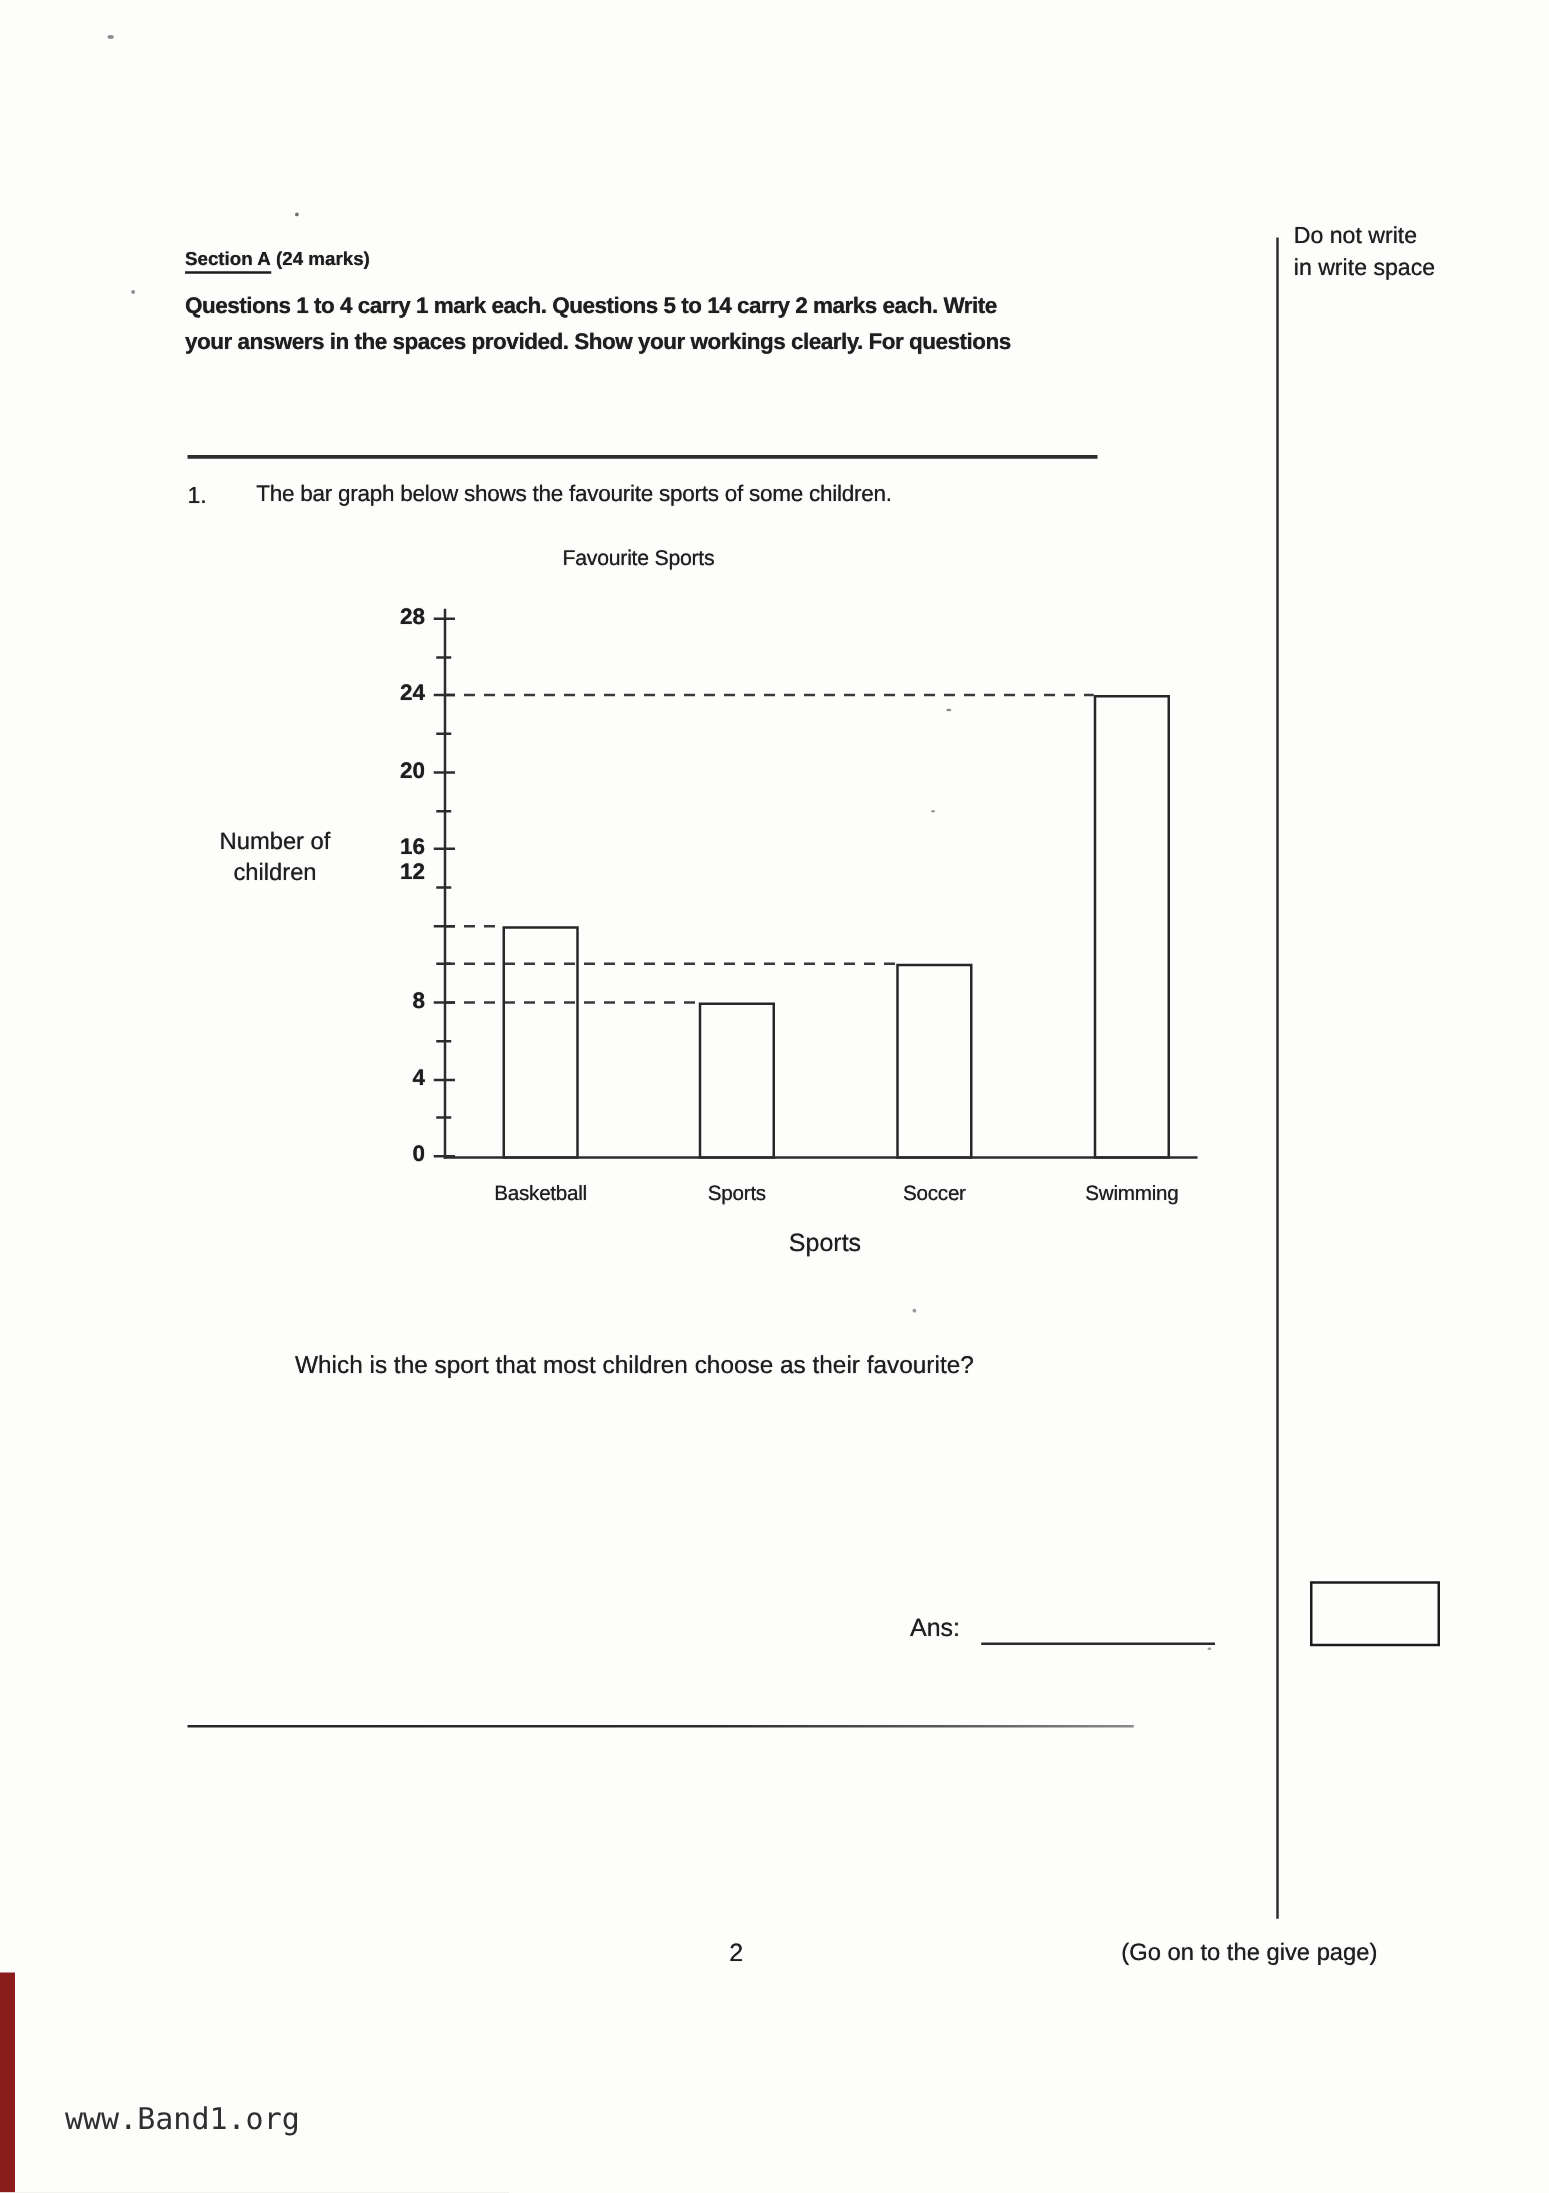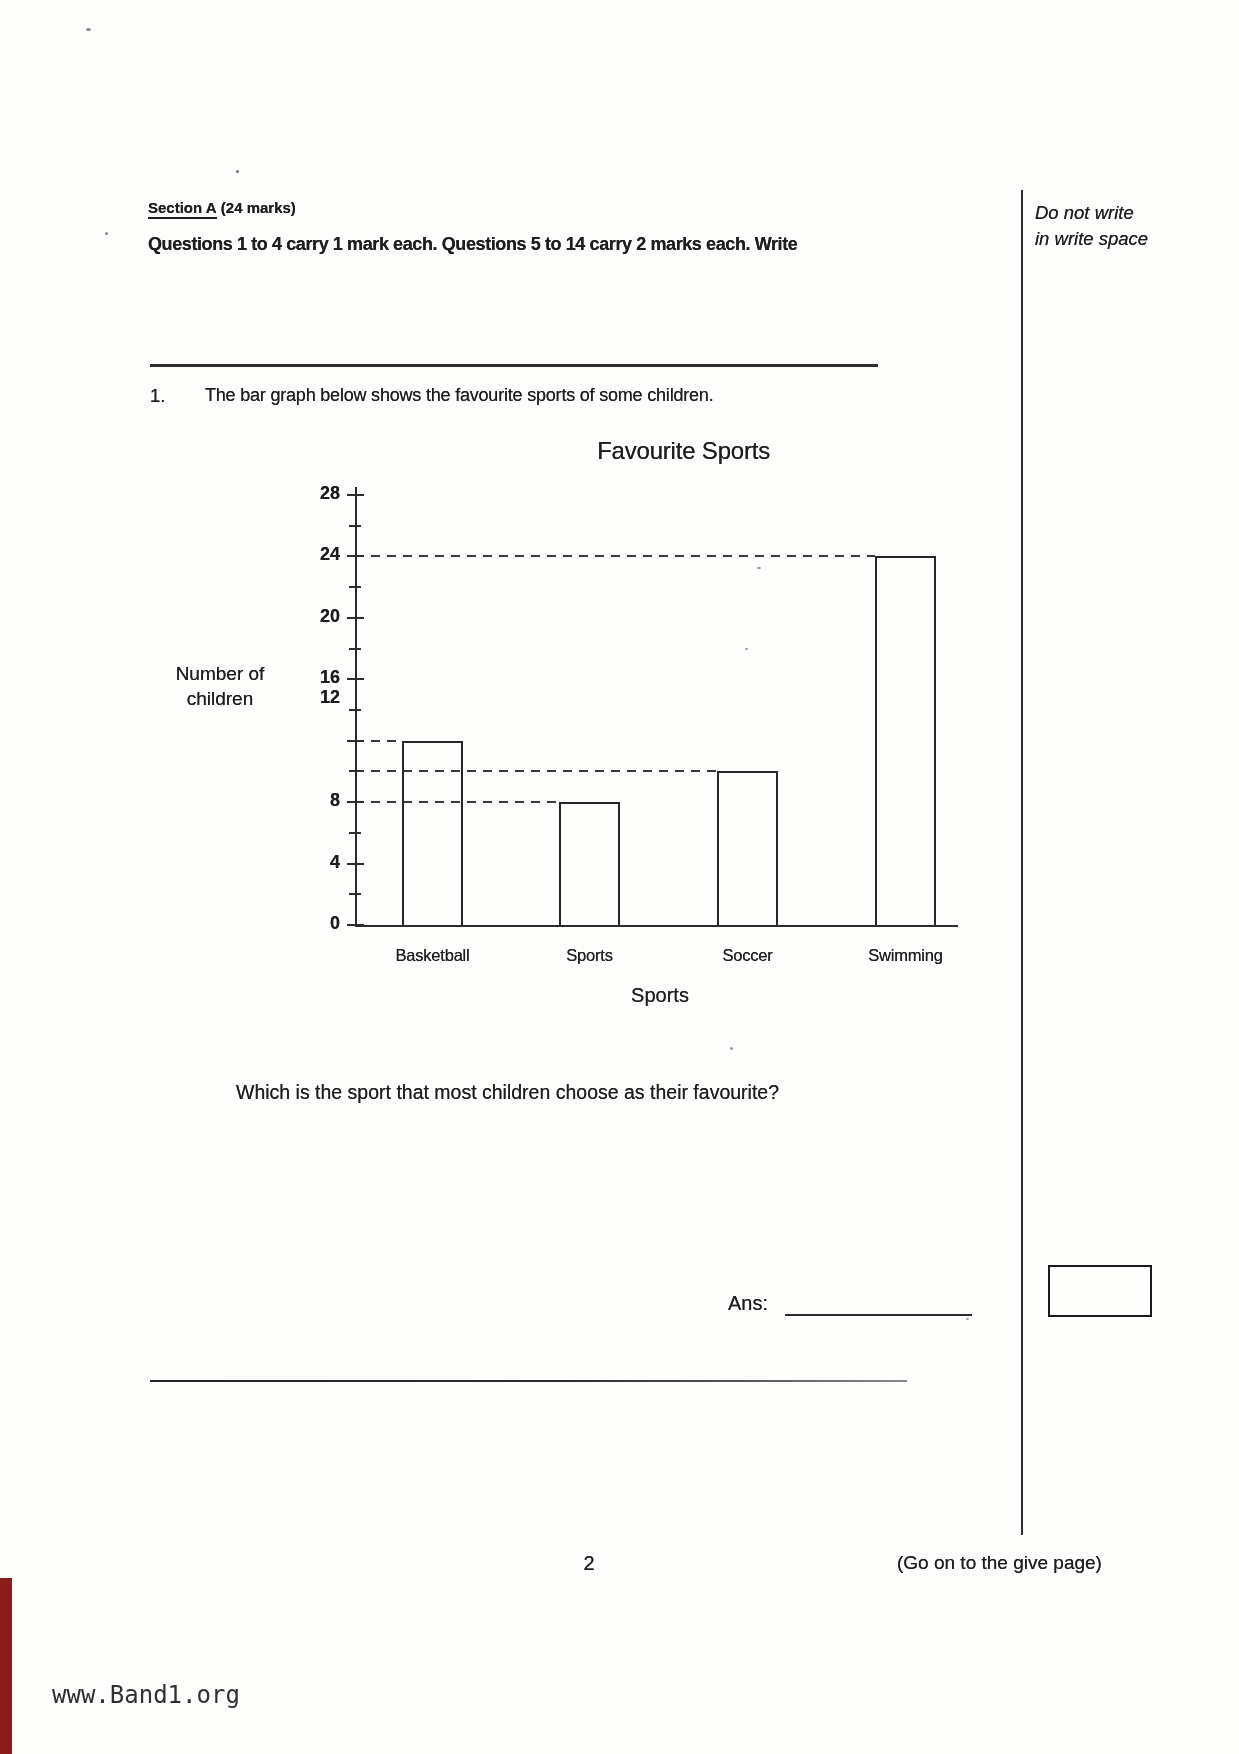--- a/index.html
+++ b/index.html
@@ -12,29 +12,29 @@
   
   #section-heading{left:148px;top:199px;font-size:15px;font-weight:bold;}
   #section-heading .u{display:inline-block;border-bottom:2.5px solid #1e1e1e;padding-bottom:1px;}
   #instructions{left:148px;top:230px;font-size:18px;font-weight:bold;line-height:28.5px;letter-spacing:-0.4px;}
   .sep{position:absolute;height:3px;background:#2e2e2e;}
   #sep1{left:150px;top:364px;width:728px;}
   #sep2{left:150px;top:1380px;width:757px;height:2px;
         background:linear-gradient(90deg,#262626 0%,#2c2c2c 55%,#5a5a5a 80%,#8a8a8a 100%);}
   #q-number{left:150px;top:385px;font-size:18.5px;}
   #q-text{left:205px;top:385px;font-size:18px;letter-spacing:-0.2px;}
-  #chart-title{left:450px;top:437px;width:320px;text-align:right;font-size:24px;letter-spacing:-0.2px;}
+  #chart-title{left:450px;top:437px;width:320px;text-align:left;font-size:17px;letter-spacing:-0.2px;}
   #y-axis-label{left:156px;top:661px;width:128px;text-align:center;font-size:19px;line-height:25px;}
   #x-axis-label{left:600px;top:984px;width:120px;text-align:center;font-size:20px;}
   #sub-question{left:236px;top:1081px;font-size:19.5px;}
   #ans-label{left:728px;top:1292px;font-size:20px;}
   #ans-line{left:785px;top:1314px;width:187px;height:2px;background:#2b2b2b;}
   #ans-box{left:1048px;top:1265px;width:100px;height:48px;border:2.5px solid #1c1c1c;background:transparent;}
   #margin-line{left:1021px;top:190px;width:2px;height:1345px;background:#2e2e2e;}
-  #margin-note{left:1035px;top:200px;font-size:18.5px;line-height:26px;font-style:italic;}
+  #margin-note{left:1035px;top:175px;font-size:18.5px;line-height:26px;}
   #page-number{left:575px;top:1552px;width:28px;text-align:center;font-size:20px;}
   #next-page-note{left:897px;top:1552px;font-size:19px;}
   #watermark{left:52px;top:1681px;font-family:"DejaVu Sans Mono",monospace;font-size:24px;color:#2f2f2f;}
   #edge-strip{left:0;top:1578px;width:12px;height:176px;background:#8b1c1c;}
 
   
   .guide{position:absolute;height:2px;
          background:repeating-linear-gradient(90deg,#3a3a3a 0 9px,transparent 9px 16px);}
   .bar{position:absolute;border:2px solid #272727;background:transparent;box-sizing:border-box;}
   .tick{position:absolute;height:2px;background:#2c2c2c;}
@@ -55,20 +55,21 @@
     <div class="nowrap">in write space</div>
   </div>
 
   <div id="section-heading" class="abs scan nowrap">
     <span class="u">Section A</span>
     <span>(24 marks)</span>
   </div>
 
   <div id="instructions" class="abs scan">
     <div class="nowrap">Questions 1 to 4 carry 1 mark each. Questions 5 to 14 carry 2 marks each. Write</div>
+    <div class="nowrap">your answers in the spaces provided. Show your workings clearly. For questions</div>
   </div>
 
   <div id="sep1" class="sep"></div>
 
   <div id="q-number" class="abs scan">1.</div>
   <div id="q-text" class="abs scan nowrap">The bar graph below shows the favourite sports of some children.</div>
 
   <div id="chart-title" class="abs scan">Favourite Sports</div>
   <div id="y-axis-label" class="abs scan">Number of children</div>
   <div id="x-axis-label" class="abs scan">Sports</div>

